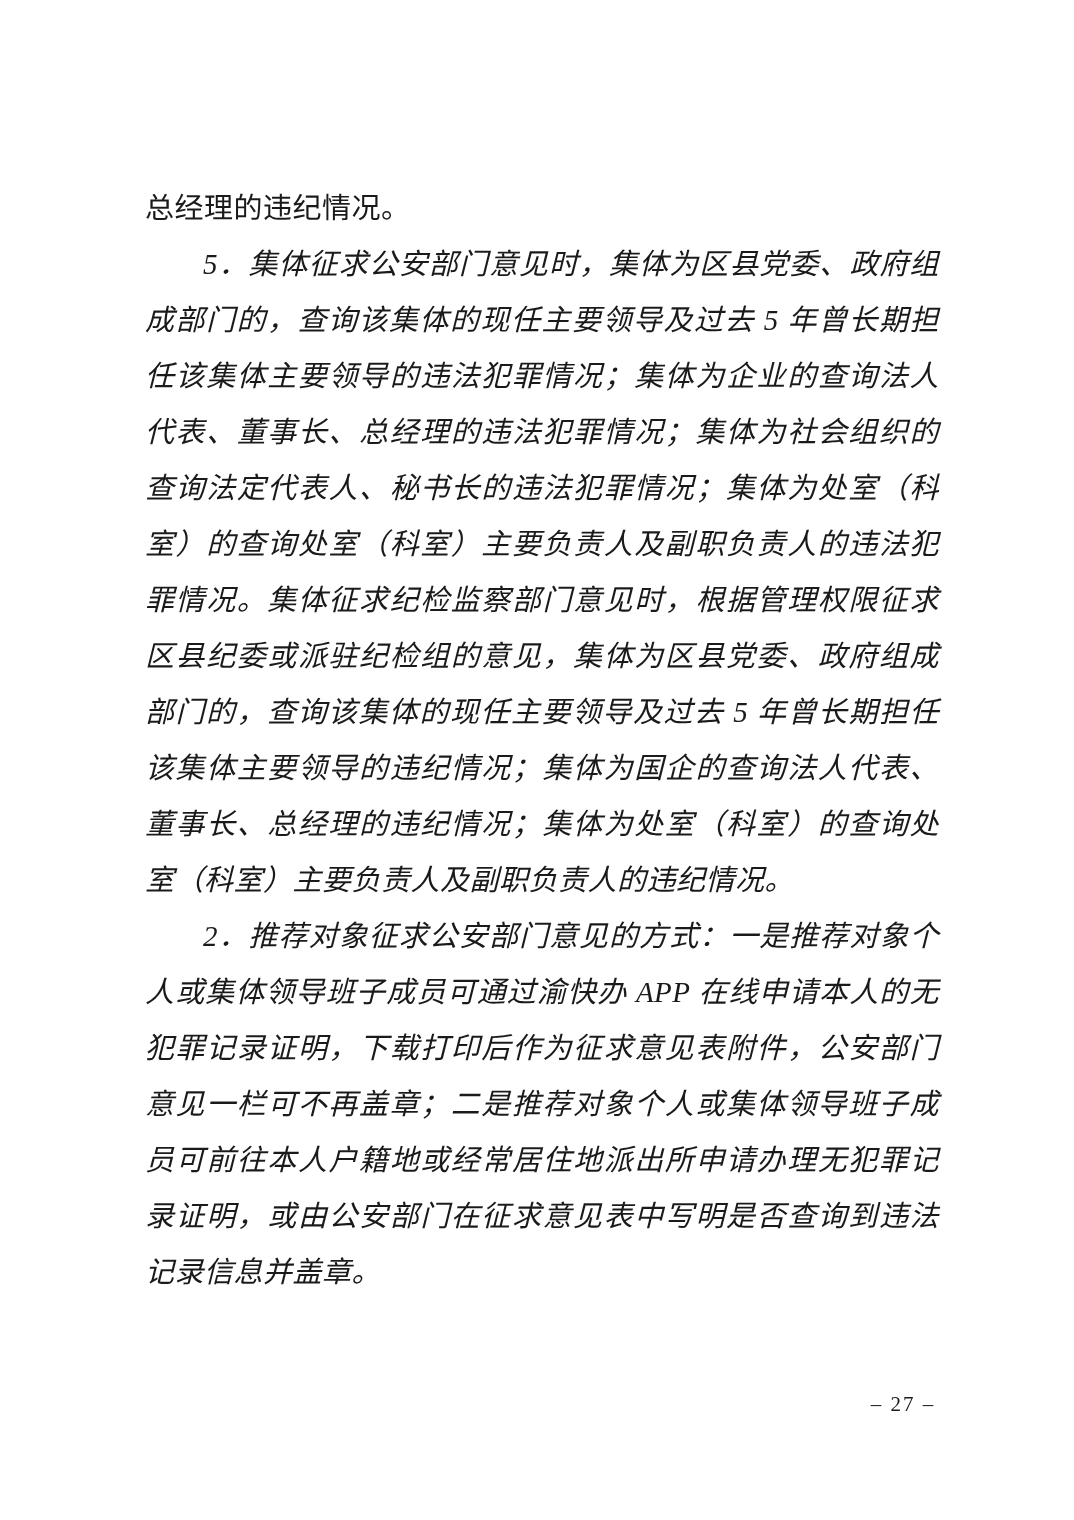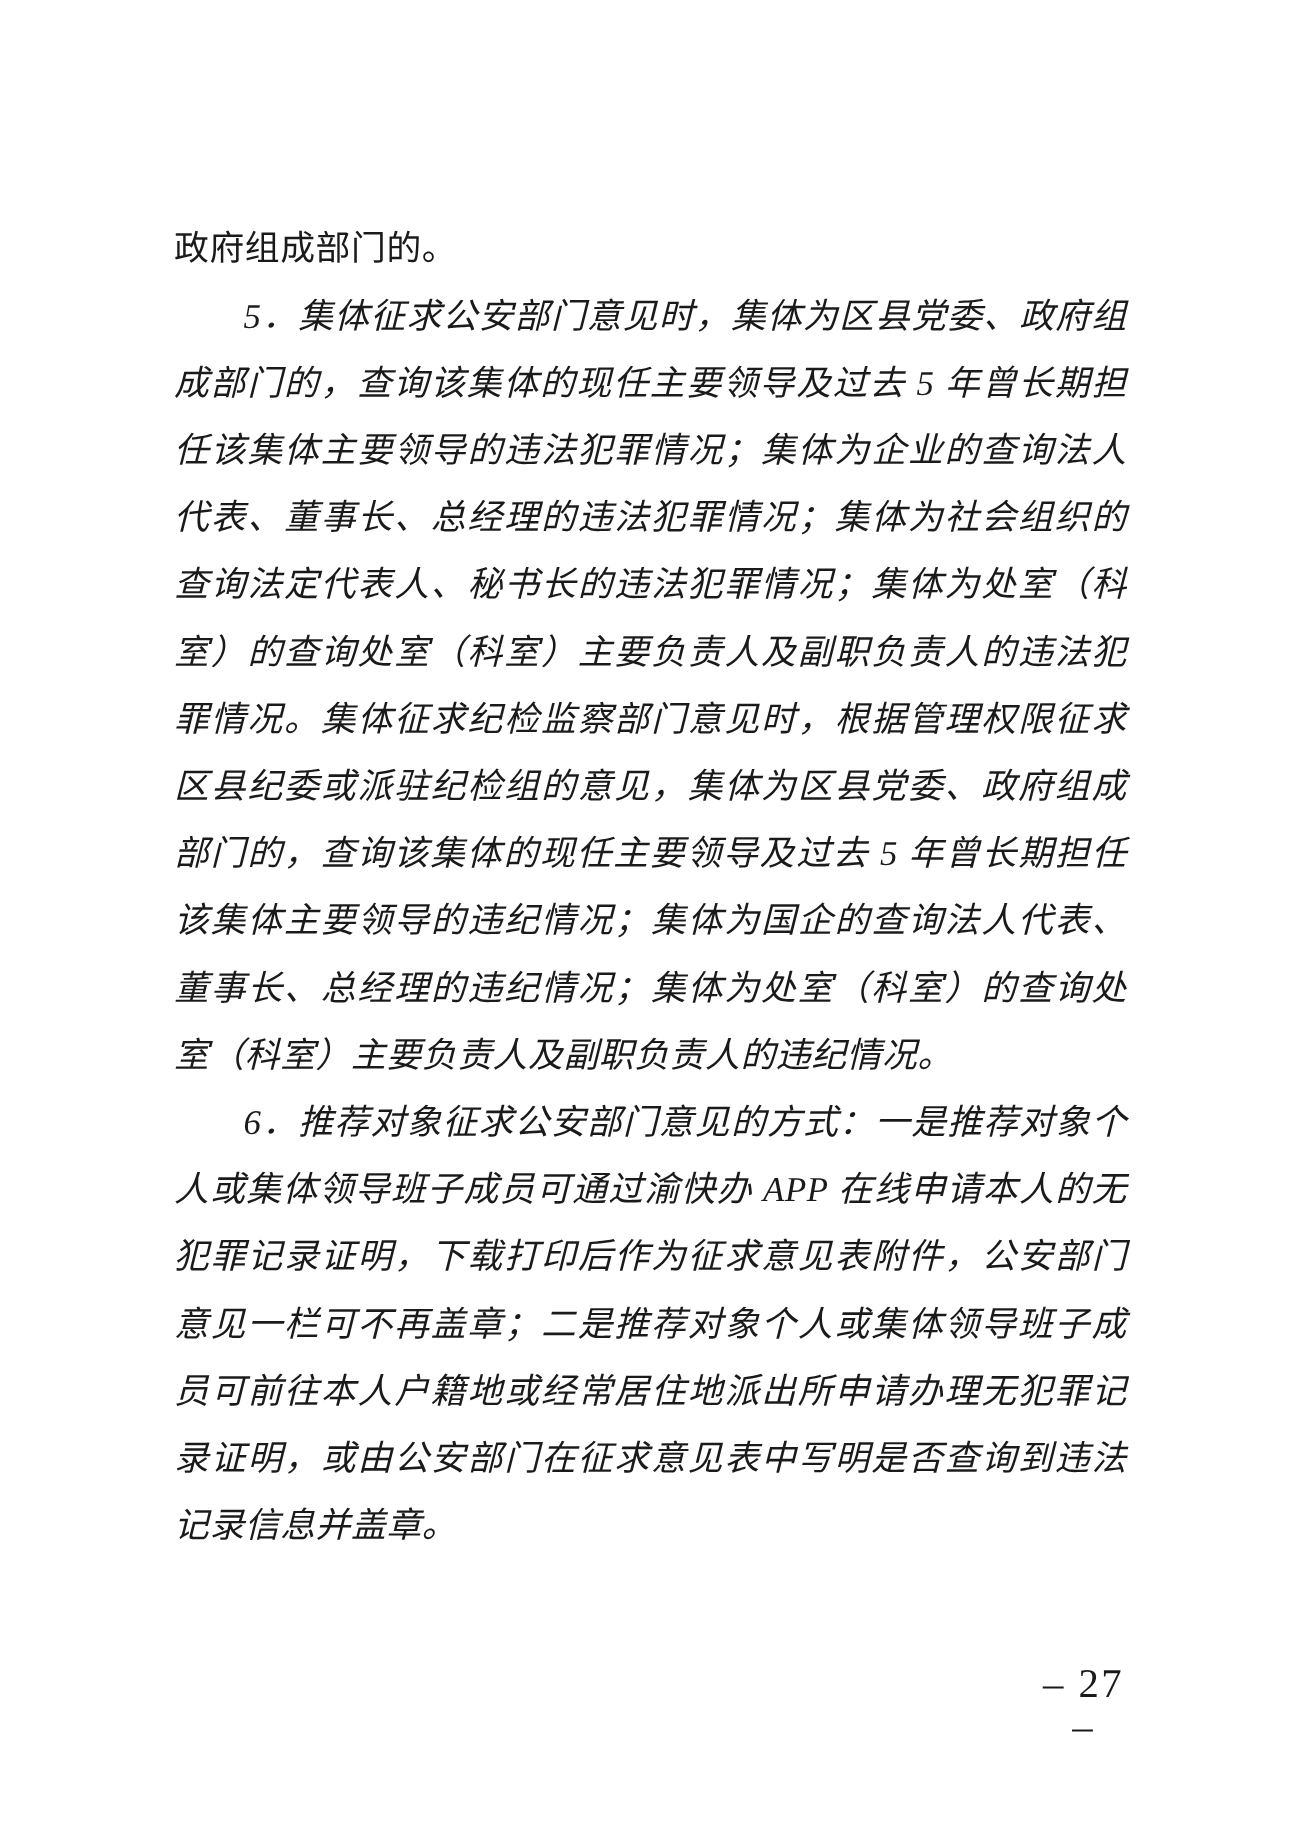--- a/index.html
+++ b/index.html
@@ -32,34 +32,34 @@
   }
   .text-block p.indent {
     text-indent: 2em;
     font-style: italic;
   }
   .footer-page-number {
     position: absolute;
     left: 858px;
     top: 1386px;
     width: 90px;
-    font-size: 34px;
+    font-size: 21px;
     line-height: 36px;
     letter-spacing: 2px;
     text-align: center;
     color: #1a1a1a;
     font-family: "Liberation Serif", "DejaVu Serif", serif;
   }
 </style>
 </head>
 <body>
 
 <div class="page">
 
   <div class="text-block">
-    <p>政府组成部门的。</p>
+    <p>总经理的违纪情况。</p>
     <p class="indent">5．集体征求公安部门意见时，集体为区县党委、政府组成部门的，查询该集体的现任主要领导及过去 5 年曾长期担任该集体主要领导的违法犯罪情况；集体为企业的查询法人代表、董事长、总经理的违法犯罪情况；集体为社会组织的查询法定代表人、秘书长的违法犯罪情况；集体为处室（科室）的查询处室（科室）主要负责人及副职负责人的违法犯罪情况。集体征求纪检监察部门意见时，根据管理权限征求区县纪委或派驻纪检组的意见，集体为区县党委、政府组成部门的，查询该集体的现任主要领导及过去 5 年曾长期担任该集体主要领导的违纪情况；集体为国企的查询法人代表、董事长、总经理的违纪情况；集体为处室（科室）的查询处室（科室）主要负责人及副职负责人的违纪情况。</p>
-    <p class="indent">6．推荐对象征求公安部门意见的方式：一是推荐对象个人或集体领导班子成员可通过渝快办 APP 在线申请本人的无犯罪记录证明，下载打印后作为征求意见表附件，公安部门意见一栏可不再盖章；二是推荐对象个人或集体领导班子成员可前往本人户籍地或经常居住地派出所申请办理无犯罪记录证明，或由公安部门在征求意见表中写明是否查询到违法记录信息并盖章。</p>
+    <p class="indent">2．推荐对象征求公安部门意见的方式：一是推荐对象个人或集体领导班子成员可通过渝快办 APP 在线申请本人的无犯罪记录证明，下载打印后作为征求意见表附件，公安部门意见一栏可不再盖章；二是推荐对象个人或集体领导班子成员可前往本人户籍地或经常居住地派出所申请办理无犯罪记录证明，或由公安部门在征求意见表中写明是否查询到违法记录信息并盖章。</p>
   </div>
 
   <div class="footer-page-number">– 27 –</div>
 
 </div>
 
 </body></html>

